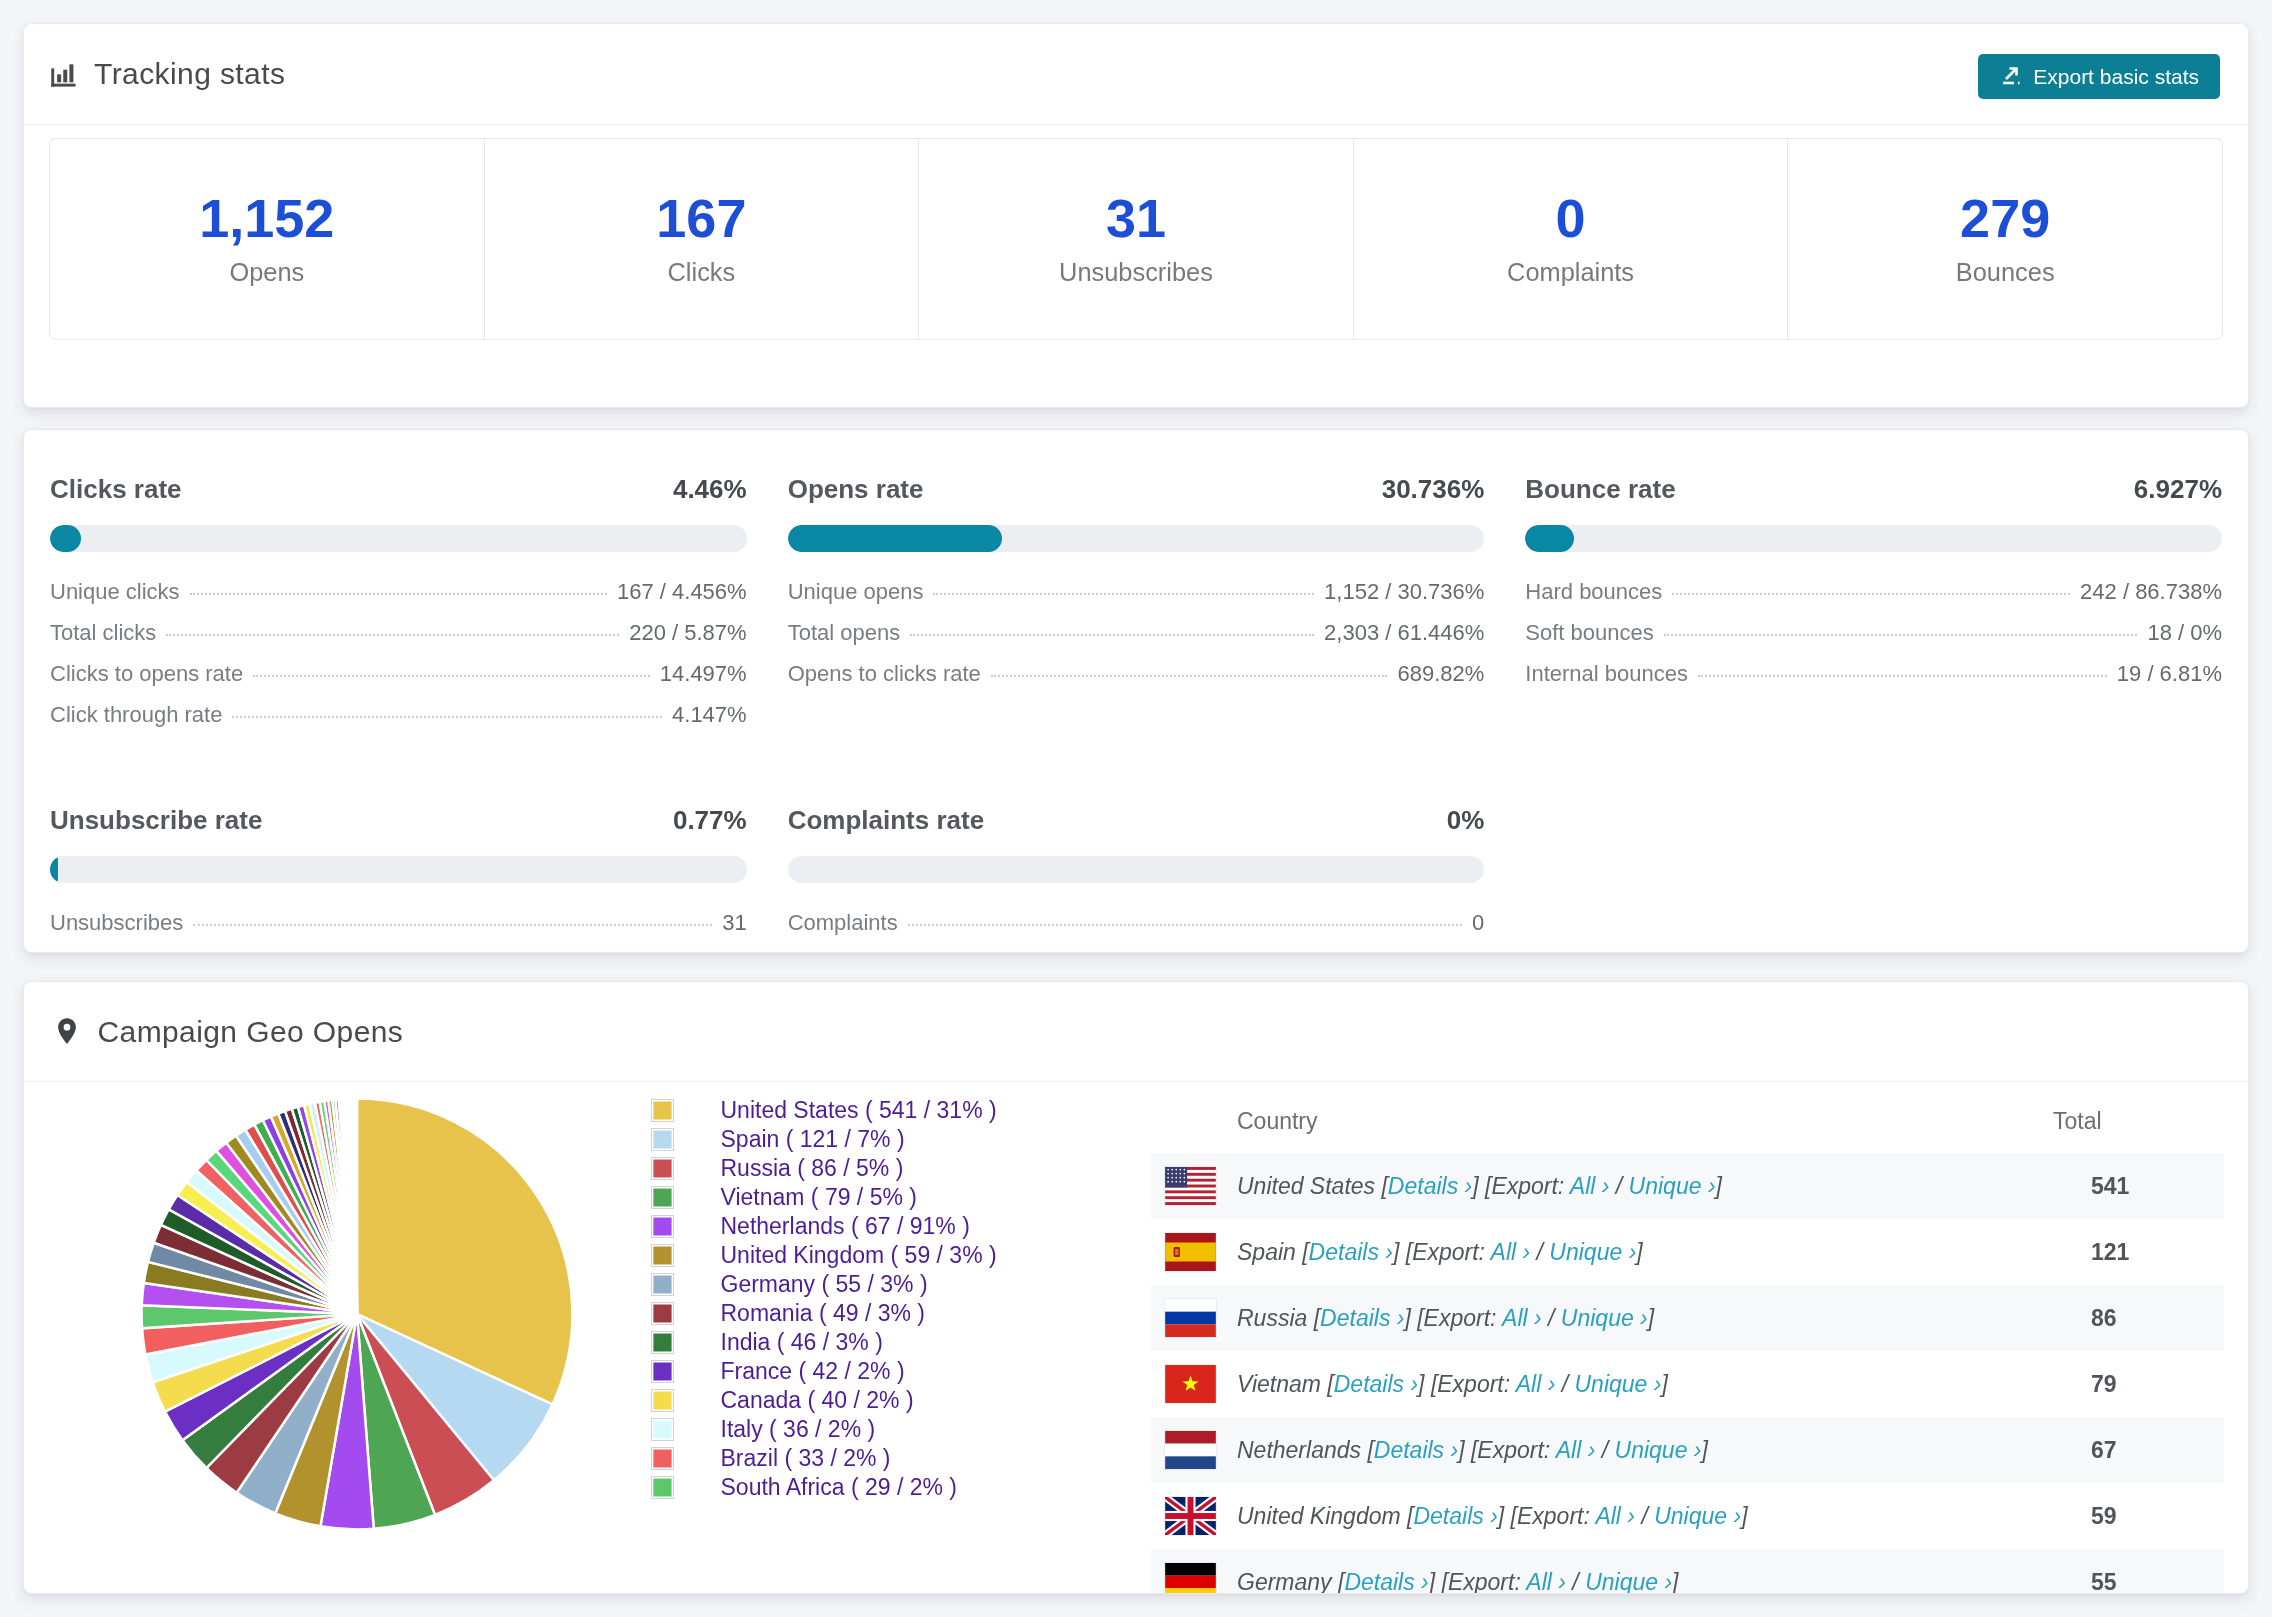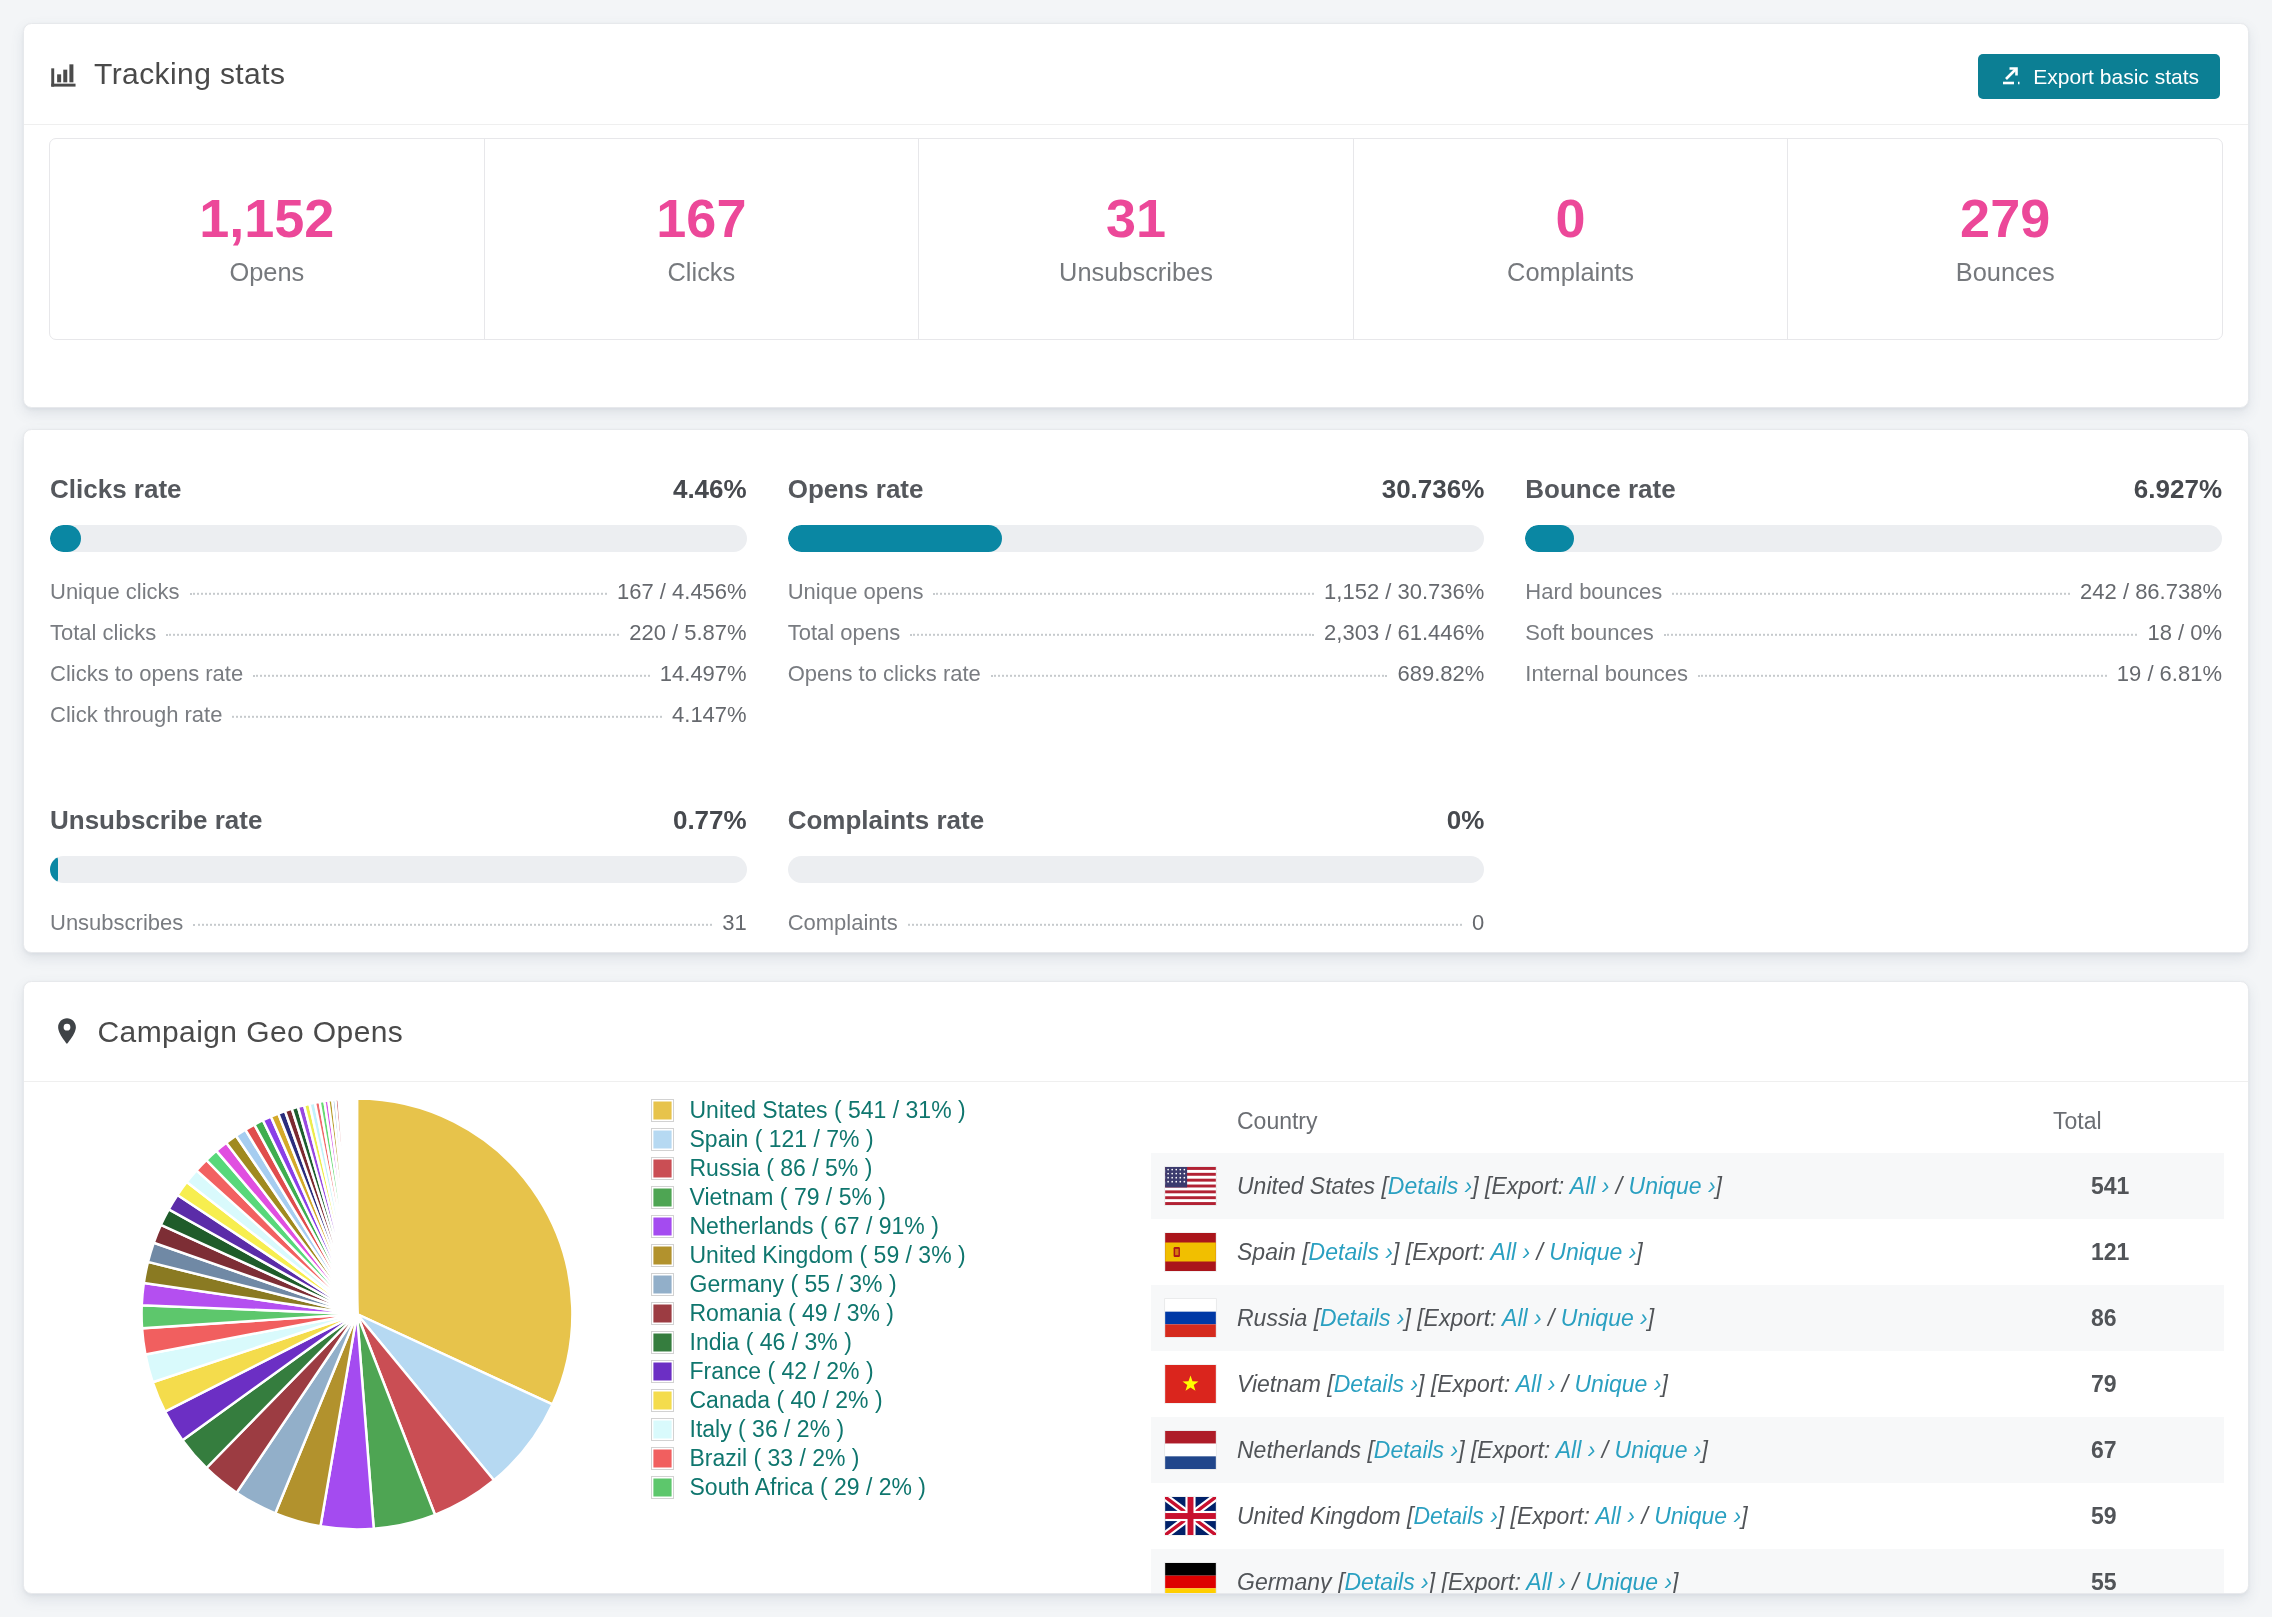--- a/index.html
+++ b/index.html
@@ -39,21 +39,21 @@
   }
 
   
   .summary-row{
     position:absolute;left:25px;right:25px;top:114px;height:200px;
     border:1.4px solid #e7e7ea;border-radius:7px;
     display:flex;overflow:hidden;background:#fff;
   }
   .stat-cell{flex:1;display:flex;flex-direction:column;align-items:center;justify-content:center;border-right:1.4px solid #e7e7ea;}
   .stat-cell:last-child{border-right:none;}
-  .stat-value{font-size:54px;font-weight:700;color:#ec4899;line-height:1;}
+  .stat-value{font-size:54px;font-weight:700;color:#1d4ed8;line-height:1;}
   .stat-label{font-size:25.4px;color:#76797d;margin-top:12.7px;}
 
   
   .rates-grid{
     position:absolute;left:26px;right:26px;top:44px;
     display:grid;grid-template-columns:repeat(3,1fr);column-gap:41px;row-gap:62px;
   }
   .rate-head{display:flex;justify-content:space-between;align-items:baseline;}
   .rate-title{font-size:26px;font-weight:700;color:#55585d;}
   .rate-value{font-size:26px;font-weight:700;color:#46494e;}
@@ -63,21 +63,21 @@
   .detail-row{display:flex;align-items:baseline;height:41px;}
   .dl{font-size:22px;color:#797c81;white-space:nowrap;}
   .leader{flex:1;border-bottom:2.1px dotted #c6cacd;margin:0 10px;transform:translateY(-4.2px);}
   .dv{font-size:22px;color:#66696e;white-space:nowrap;}
 
   
   #pie-svg{position:absolute;left:107px;top:106px;}
   .legend{position:absolute;left:627px;top:114px;width:480px;}
   .legend-item{display:flex;align-items:center;height:29px;}
   .legend-swatch{width:23px;height:23px;flex:0 0 23px;margin-right:15.5px;border:1.4px solid #d2d2d2;box-shadow:inset 0 0 0 1.4px #ffffff;box-sizing:border-box;}
-  .legend-text{font-size:23px;color:#0f766e;white-space:nowrap;}
+  .legend-text{font-size:23px;color:#4c1d95;white-space:nowrap;margin-left:31px;}
 
   .geo-table{position:absolute;left:1127px;top:107px;width:1073px;}
   .gt-header{height:64px;display:flex;align-items:center;font-size:23px;color:#6b6e73;}
   .gt-header .h-country{margin-left:86px;}
   .gt-header .h-total{position:absolute;left:902px;}
   .gt-row{height:66px;position:relative;display:flex;align-items:center;font-size:23px;color:#515458;}
   .gt-row.odd{background:#f7f8f9;}
   .gt-flag{position:absolute;left:14px;top:14px;width:51px;height:38px;box-shadow:0 0 0 0.7px rgba(0,0,0,.08);}
   .gt-text{margin-left:86px;white-space:nowrap;font-style:italic;}
   .gt-total{position:absolute;left:940px;font-weight:bold;}

